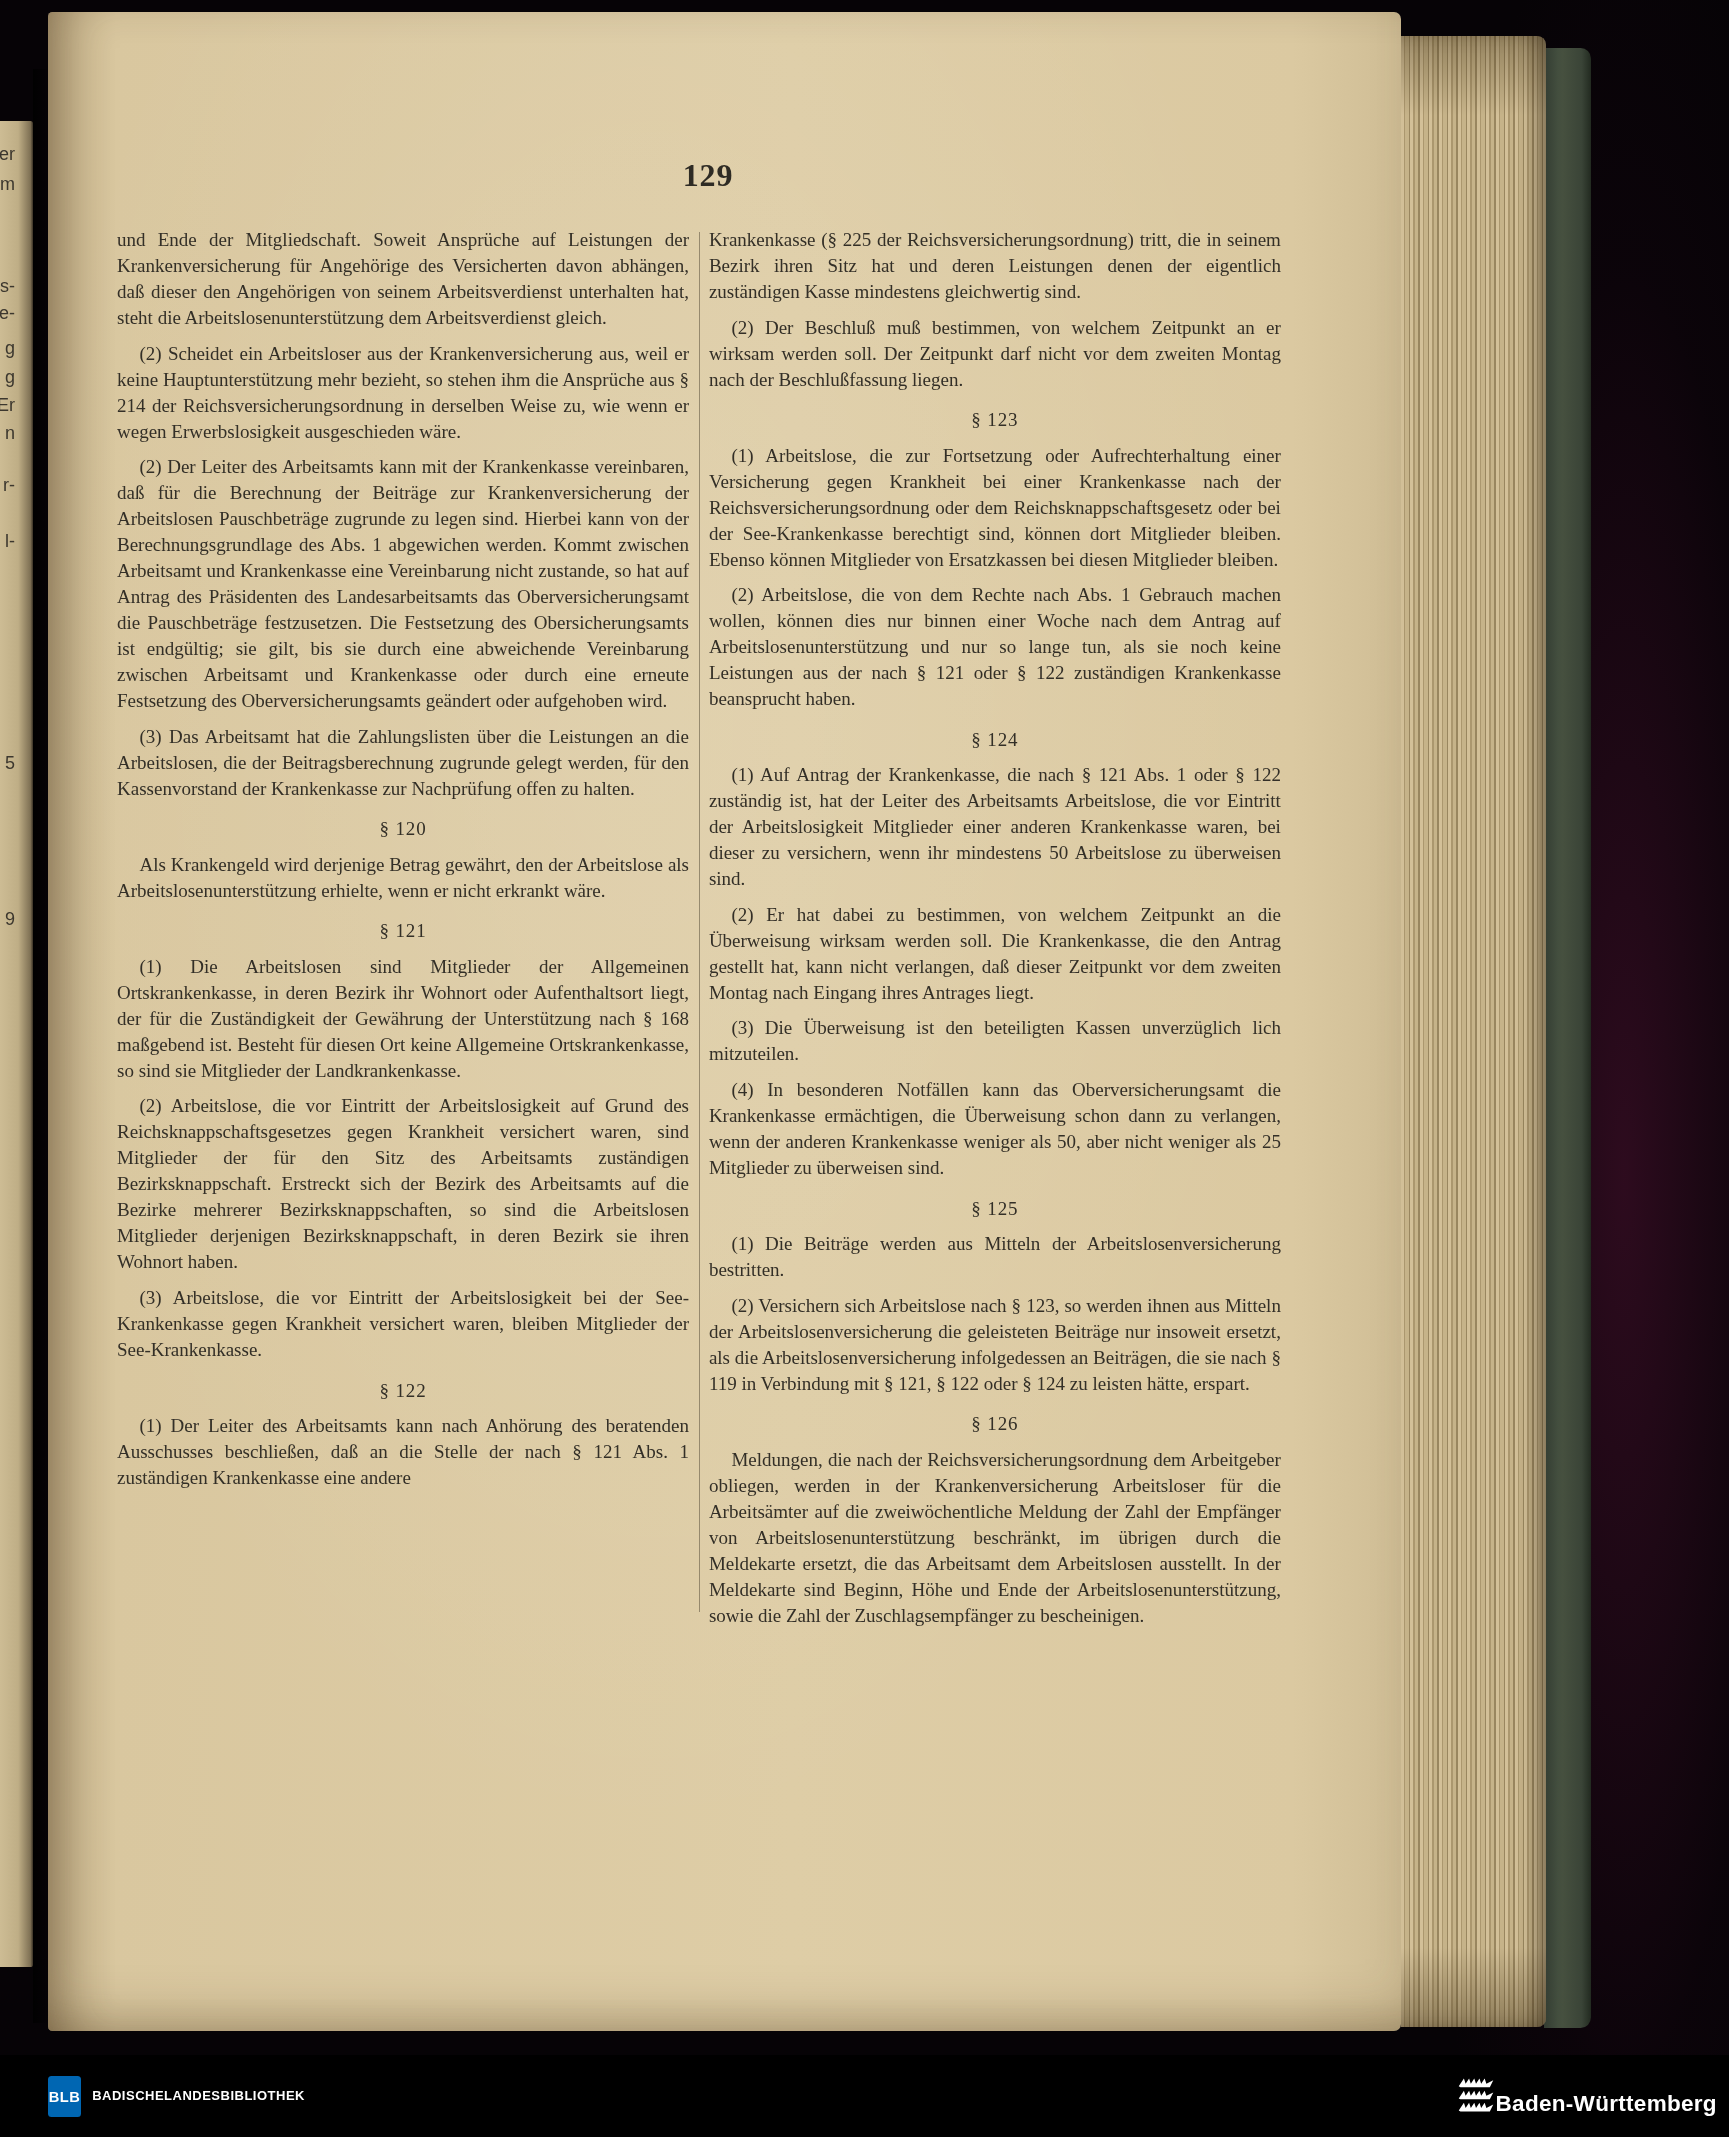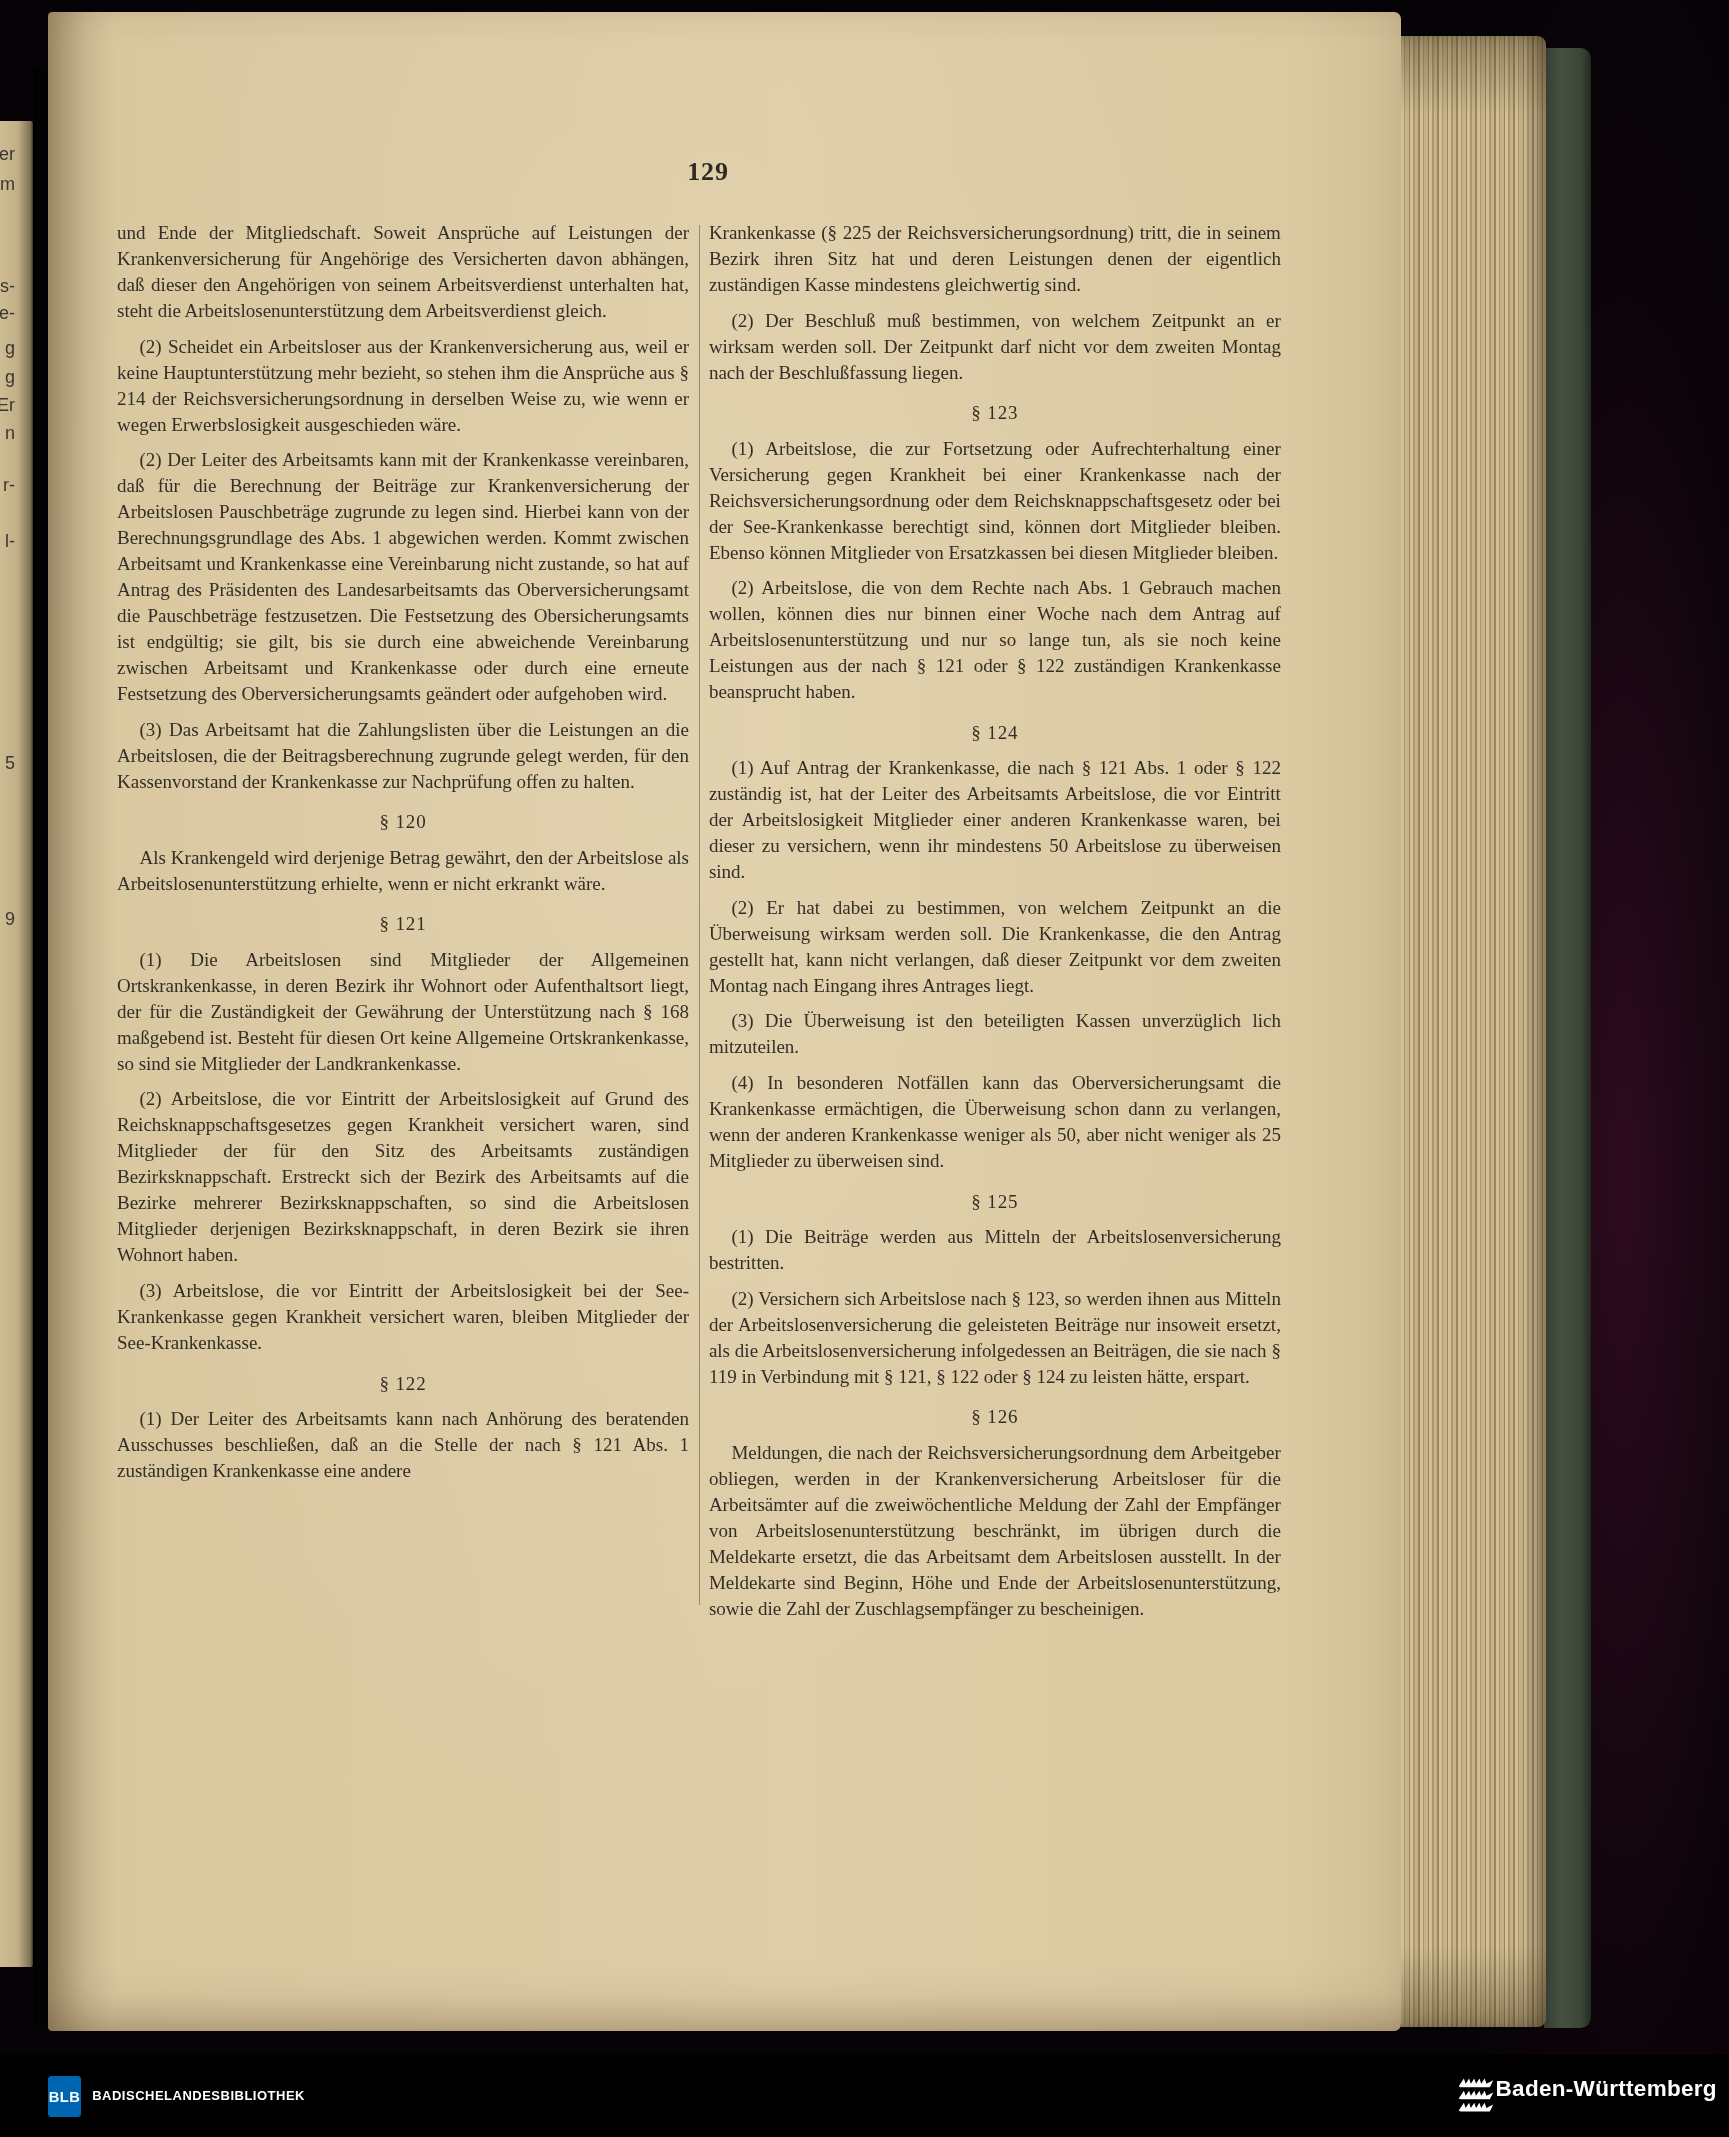--- a/index.html
+++ b/index.html
@@ -41,21 +41,21 @@
       radial-gradient(ellipse at 45% 35%, rgba(255,255,255,.10), rgba(0,0,0,0) 62%),
       linear-gradient(90deg,#c8b58c 0%,#d9c79f 5%,#decda6 55%,#dbc9a1 92%,#cfbd95 100%);
     border-radius:4.3px 7px 7px 4.3px;
     box-shadow:inset 36px 0 52px -26px rgba(60,40,20,.45), inset 0 -35px 52px -26px rgba(80,60,30,.35);
   }
   .page-inner{
     position:absolute;left:69px;top:145px;right:102px;
     color:#332f27;
   }
   .page-number{
-    text-align:center;font-size:26px;font-weight:bold;letter-spacing:0.9px;
+    text-align:center;font-size:32px;font-weight:bold;letter-spacing:0.9px;
     margin-bottom:33px;color:#2e2b24;
   }
   .columns{display:flex;align-items:stretch;}
   .column{width:572px;font-size:19px;line-height:26px;text-align:justify;}
   .column-rule{width:0.9px;background:rgba(90,80,60,.55);margin:5.2px 9.5px 26px 9.5px;}
   .column p{margin:0 0 9.5px 0;}
   .column p.body{text-indent:22.5px;}
   .column p.body.flush{text-indent:0;}
   .column p.heading{text-align:center;text-indent:0;margin:14.7px 0 9.5px 0;letter-spacing:0.9px;}
 
@@ -83,21 +83,21 @@
     font-family:"Liberation Sans","DejaVu Sans",sans-serif;
   }
   .blb{display:flex;align-items:center;gap:11.2px;}
   .blb-square{
     width:33px;height:41px;background:#0066b2;border-radius:3.5px;
     display:flex;align-items:center;justify-content:center;
     color:#fff;font-weight:bold;font-size:14.7px;letter-spacing:0.4px;
   }
   .blb-text{display:flex;flex-direction:row;color:#fff;font-weight:bold;
     font-size:13px;line-height:1.25;letter-spacing:0.5px;}
-  .bw{display:flex;align-items:flex-start;gap:1px;color:#fff;}
+  .bw{display:flex;align-items:flex-end;gap:1px;color:#fff;}
   .bw-label{font-size:22.5px;font-weight:600;letter-spacing:0.3px;padding-right:3.5px;}
 </style>
 </head>
 <body>
 
 <div class="canvas">
 
   <div class="bg-glow"></div>
 
   <div class="facing-page-edge" id="edge-frags">

